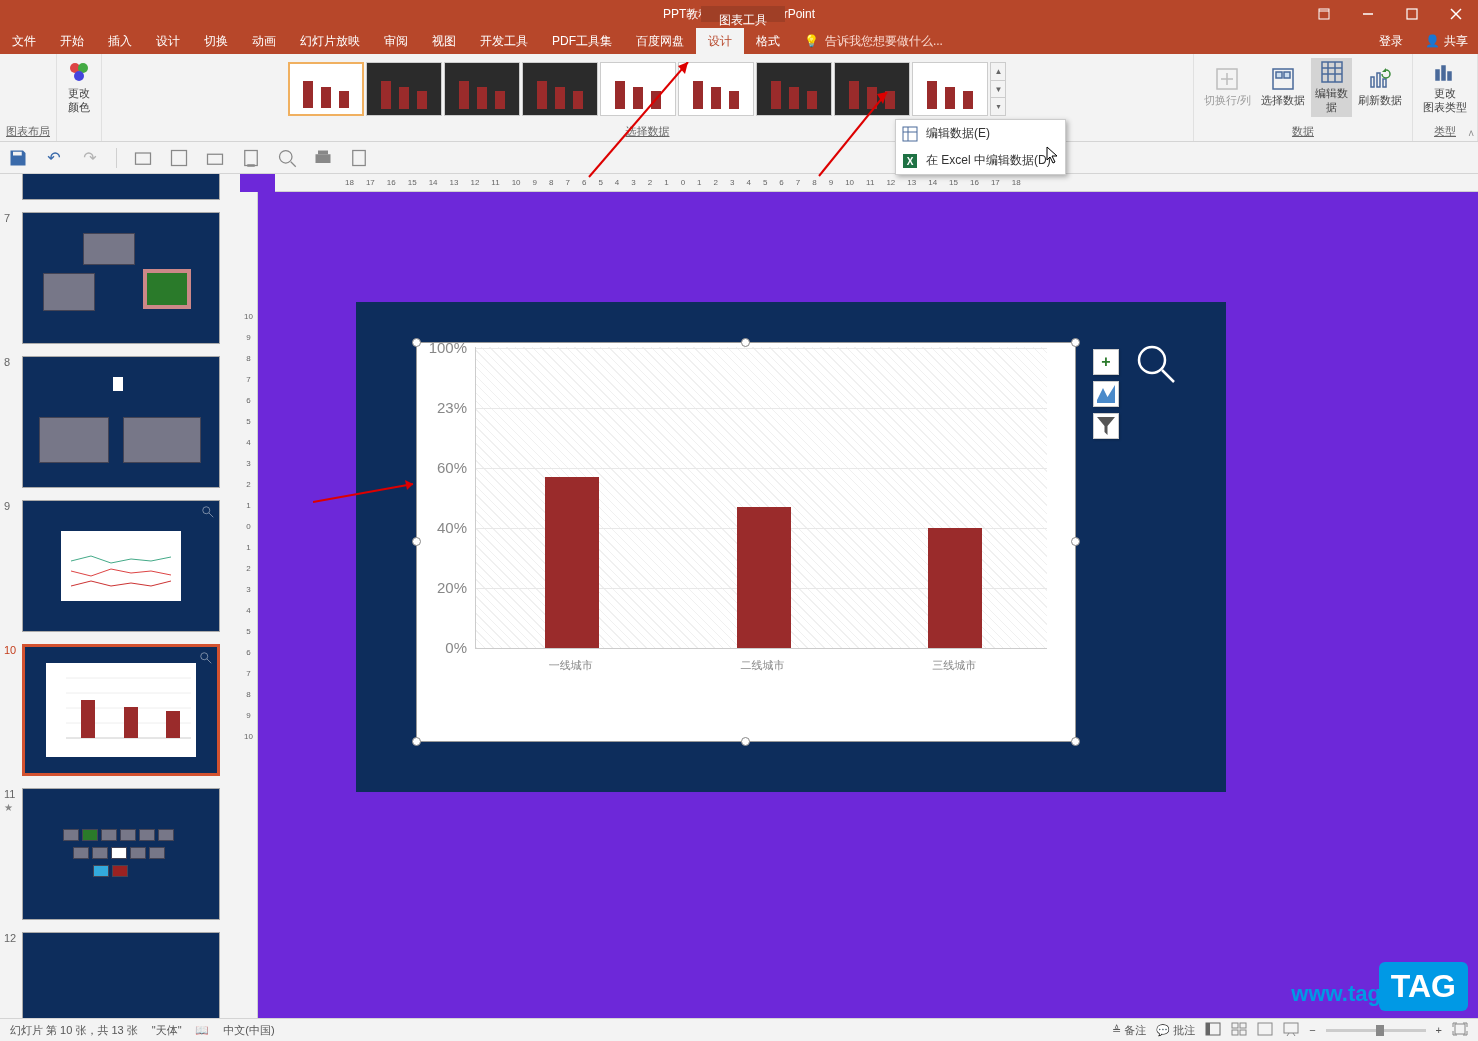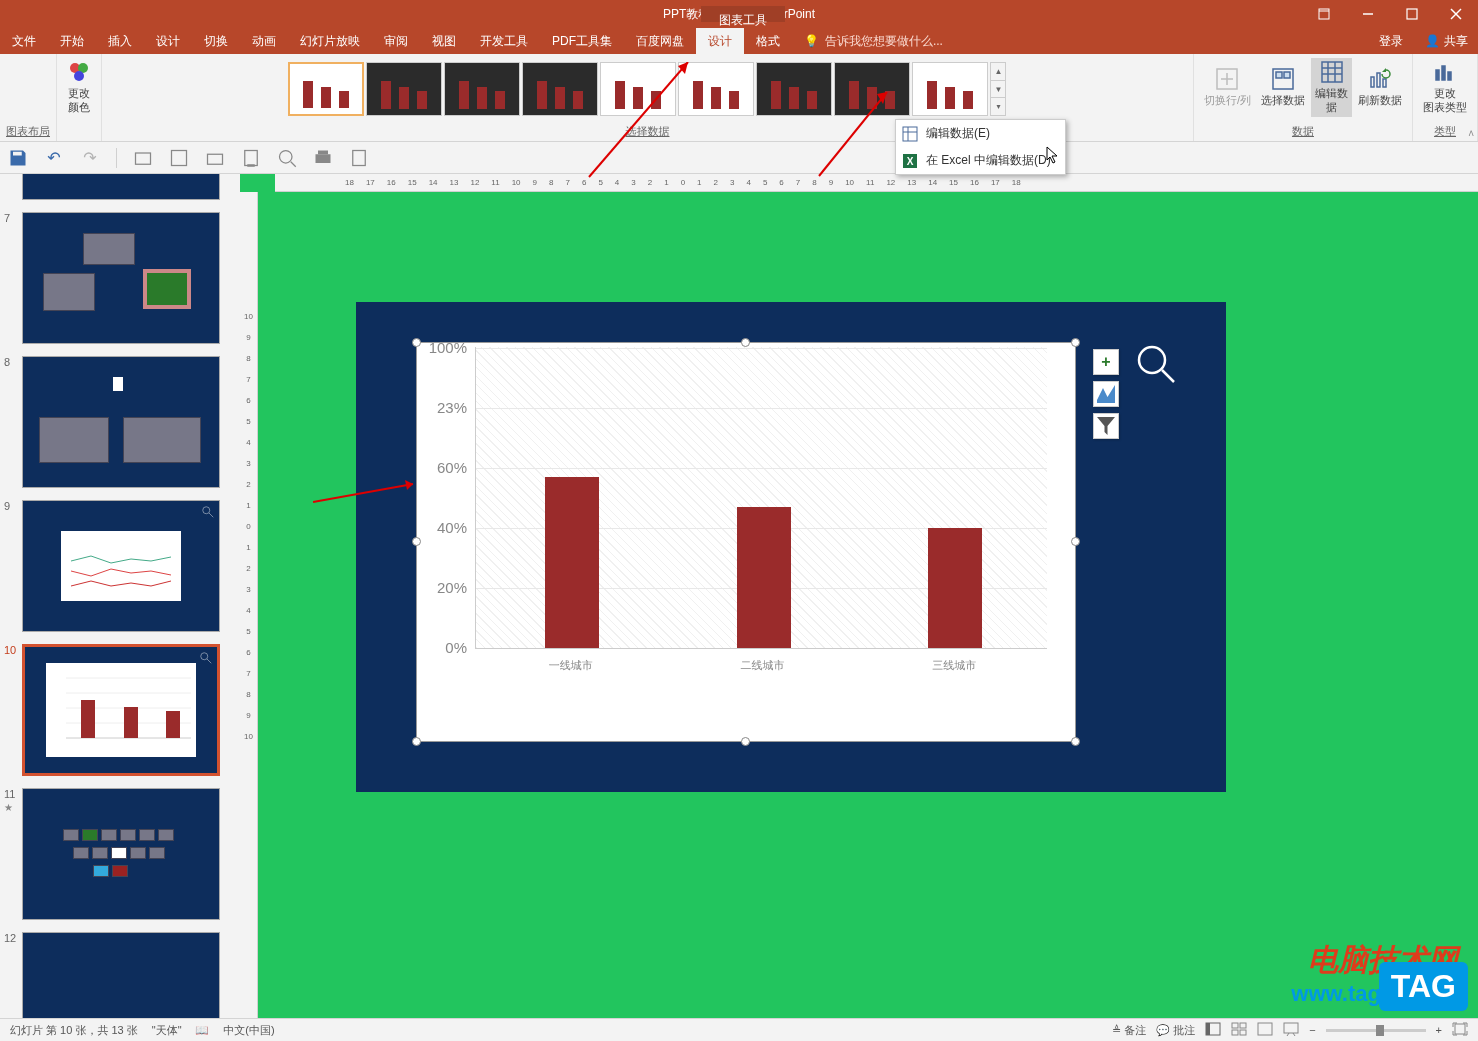--- a/index.html
+++ b/index.html
@@ -46,21 +46,21 @@
 
 .workspace { display: flex; height: 846px; }
 .slide-panel { width: 240px; background: #f3f3f3; overflow-y: auto; padding: 4px 0; }
 .slide-item { position: relative; margin: 4px 8px 12px 22px; }
 .slide-num { position: absolute; left: -18px; top: 0; font-size: 11px; color: #666; }
 .slide-thumb { width: 198px; height: 132px; background: #0d2d5c; border: 1px solid #aaa; position: relative; display: flex; align-items: center; justify-content: center; }
 .slide-item.selected .slide-thumb { border: 3px solid #d35230; }
 .slide-item.selected .slide-num { color: #c43e1c; }
 .slide-zoom { position: absolute; top: 4px; right: 4px; width: 14px; height: 14px; opacity: 0.5; }
 
-.editor { flex: 1; background: #22c55e; position: relative; overflow: hidden; }
+.editor { flex: 1; background: #6d28d9; position: relative; overflow: hidden; }
 .ruler-h { position: absolute; top: 0; left: 35px; right: 0; height: 18px; background: #f3f3f3; border-bottom: 1px solid #d0d0d0; font-size: 8px; color: #666; display: flex; align-items: center; padding-left: 70px; }
 .ruler-v { position: absolute; top: 18px; left: 0; width: 18px; bottom: 0; background: #f3f3f3; border-right: 1px solid #d0d0d0; }
 .ruler-tick { font-size: 8px; color: #666; }
 
 .slide-canvas { position: absolute; left: 116px; top: 128px; width: 870px; height: 490px; background: #0d2d5c; }
 .chart-object { position: absolute; left: 60px; top: 40px; width: 660px; height: 400px; background: #fff; border: 1px solid #999; }
 .sel-handle { position: absolute; width: 9px; height: 9px; background: #fff; border: 1px solid #888; border-radius: 50%; }
 .chart-title { text-align: center; font-size: 17px; color: #888; padding: 10px 0 4px; }
 .chart-area { position: relative; height: 330px; margin: 0 20px; }
 .chart-ylabel { position: absolute; font-size: 15px; color: #888; right: calc(100% - 30px); transform: translateY(-50%); }
@@ -621,16 +621,15 @@
       </div>
     <span>+</span>
     <span><svg width="16" height="14" viewBox="0 0 16 14" fill="none" stroke="#888">
           <rect x="3" y="2" width="10" height="10"></rect>
           <path d="M1 5 L1 1 L5 1 M11 1 L15 1 L15 5 M15 9 L15 13 L11 13 M5 13 L1 13 L1 9"></path>
         </svg></span>
   </div>
 </div>
 
 <div class="watermark">
-  <div class="wm1">电脑技术网</div>
   <div class="wm2">www.tagxp.com</div>
 </div>
 <div class="tag-box">TAG</div>
 
 </body></html>

